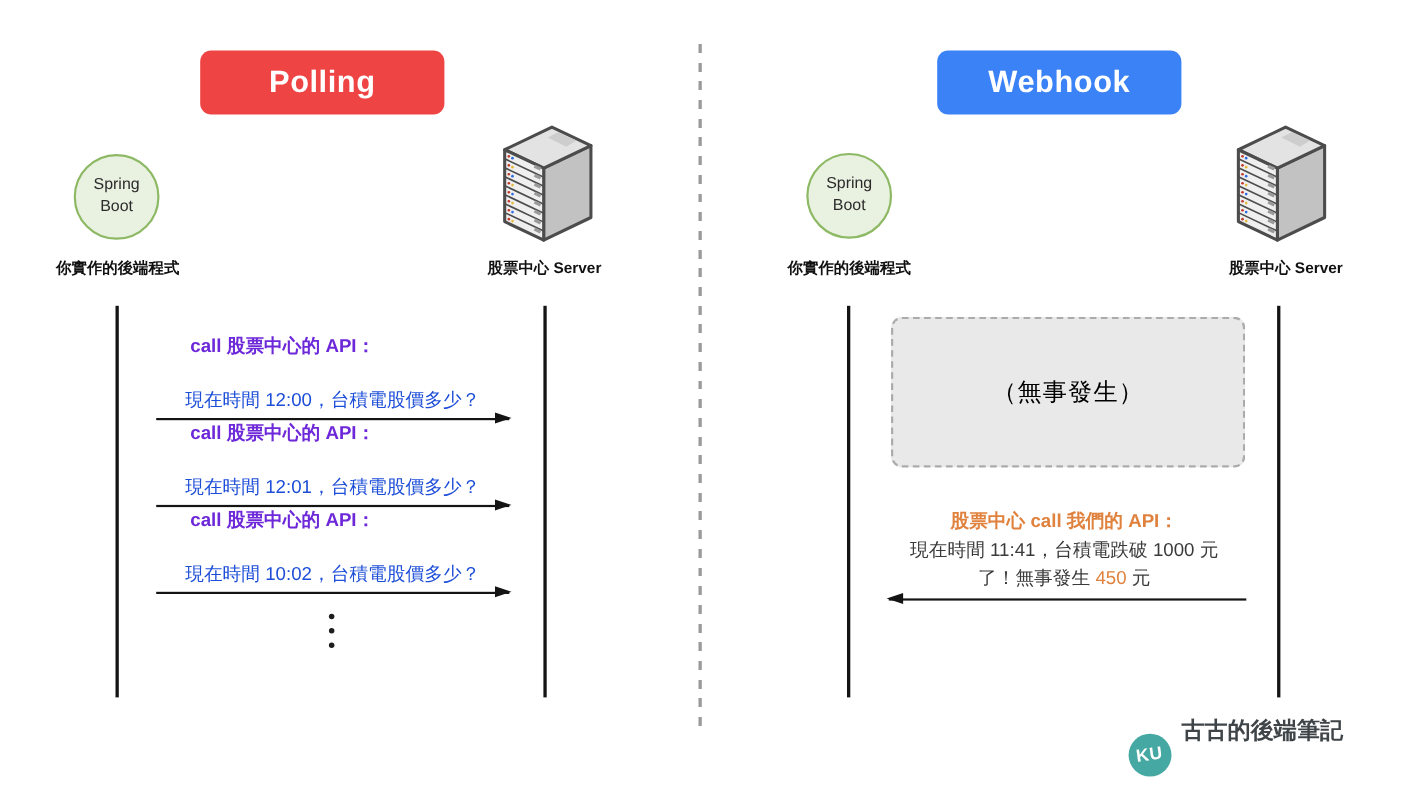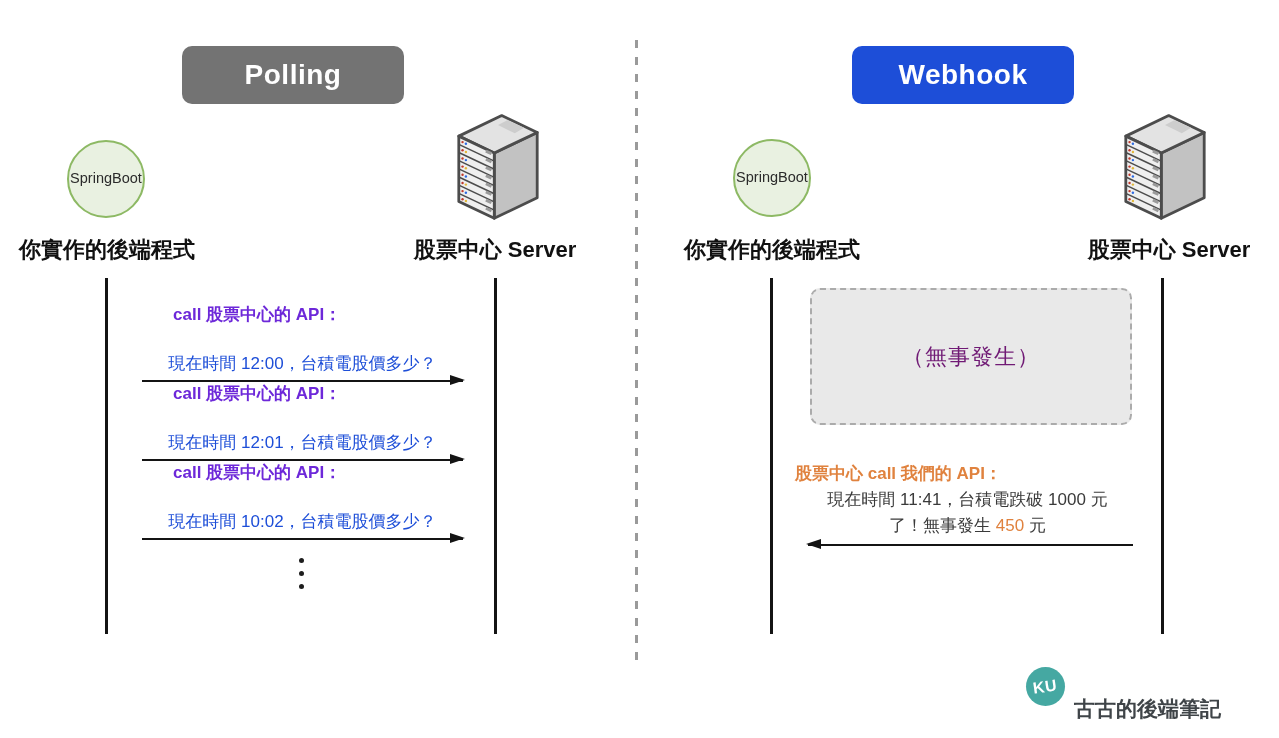--- a/index.html
+++ b/index.html
@@ -9,39 +9,39 @@
     width:1279px; height:738px; position:relative; overflow:hidden;
     color:#2b2b2b;
   }
 
   
   .pill {
     position:absolute; height:58px; border-radius:10px;
     display:flex; align-items:center; justify-content:center;
     color:#ffffff; font-size:28px; font-weight:bold; letter-spacing:0.5px;
   }
-  .pill.blue   { background:#737373; left:182px; top:46px; width:222px; }
-  .pill.orange { background:#1d4ed8; left:852px; top:46px; width:222px; }
+  .pill.blue   { background:#ef4444; left:182px; top:46px; width:222px; }
+  .pill.orange { background:#3b82f6; left:852px; top:46px; width:222px; }
 
   
   .divider {
     position:absolute; left:635px; top:40px; width:3px; height:622px;
     background:repeating-linear-gradient(to bottom,#9a9a9a 0 8px,transparent 8px 17px);
   }
 
   
   .spring-circle {
     position:absolute; width:78px; height:78px; border-radius:50%;
     background:#e9f1e1; border:2px solid #8db964;
-    display:flex; flex-direction:row; align-items:center; justify-content:center;
+    display:flex; flex-direction:column; align-items:center; justify-content:center;
     font-size:14.5px; color:#2b2b2b; line-height:1.35; text-align:center;
   }
   .actor-label {
     position:absolute; width:200px; text-align:center;
-    font-size:22px; font-weight:bold; color:#111111;
+    font-size:14px; font-weight:bold; color:#111111;
   }
   .server-svg { position:absolute; width:96px; height:112px; }
 
   
   .lifeline { position:absolute; width:3px; height:356px; top:278px; background:#141414; }
 
   
   .msg { position:absolute; left:142px; width:321px; }
   .msg .msg-title {
     font-size:17px; font-weight:bold; color:#6d28d9;
@@ -63,46 +63,46 @@
 
   
   .vdots { position:absolute; left:299px; top:558px; display:flex; flex-direction:column; gap:8px; }
   .vdots span { width:5px; height:5px; border-radius:50%; background:#1d1d1d; }
 
   
   .idle-box {
     position:absolute; left:810px; top:288px; width:322px; height:137px;
     background:#e9e9e9; border:2px dashed #ababab; border-radius:10px;
     display:flex; align-items:center; justify-content:center;
-    font-size:22px; color:#701a75; letter-spacing:1px;
+    font-size:22px; color:#000000; letter-spacing:1px;
   }
 
   
   .hook-msg { position:absolute; left:795px; top:460px; width:345px; }
   .hook-msg .hm-title {
-    font-size:17px; font-weight:bold; color:#e0823e; 
+    font-size:17px; font-weight:bold; color:#e0823e; text-align:center;
     height:27px; line-height:27px; white-space:nowrap;
   }
   .hook-msg .hm-body {
     font-size:17px; color:#3a3a3a; text-align:center;
     height:26px; line-height:26px; white-space:nowrap;
   }
   .hook-msg .hm-price { color:#e0823e; }
   .hook-msg .arrow { margin-left:13px; width:325px; margin-top:5px; }
 
   
   .brand-logo {
     position:absolute; left:1026px; top:667px; width:39px; height:39px; border-radius:50%;
     background:#45a8a2; display:flex; align-items:center; justify-content:center;
   }
   .brand-logo span {
     color:#ffffff; font-size:16px; font-weight:bold; transform:rotate(-8deg); letter-spacing:0.5px;
   }
   .brand-name {
-    position:absolute; left:1074px; top:695px;
+    position:absolute; left:1074px; top:650px;
     font-size:21px; font-weight:bold; color:#3f4448; white-space:nowrap;
   }
 </style>
 </head>
 <body>
 
 <div class="divider"></div>
 
 <div class="pill blue">
   <span>Polling</span>

